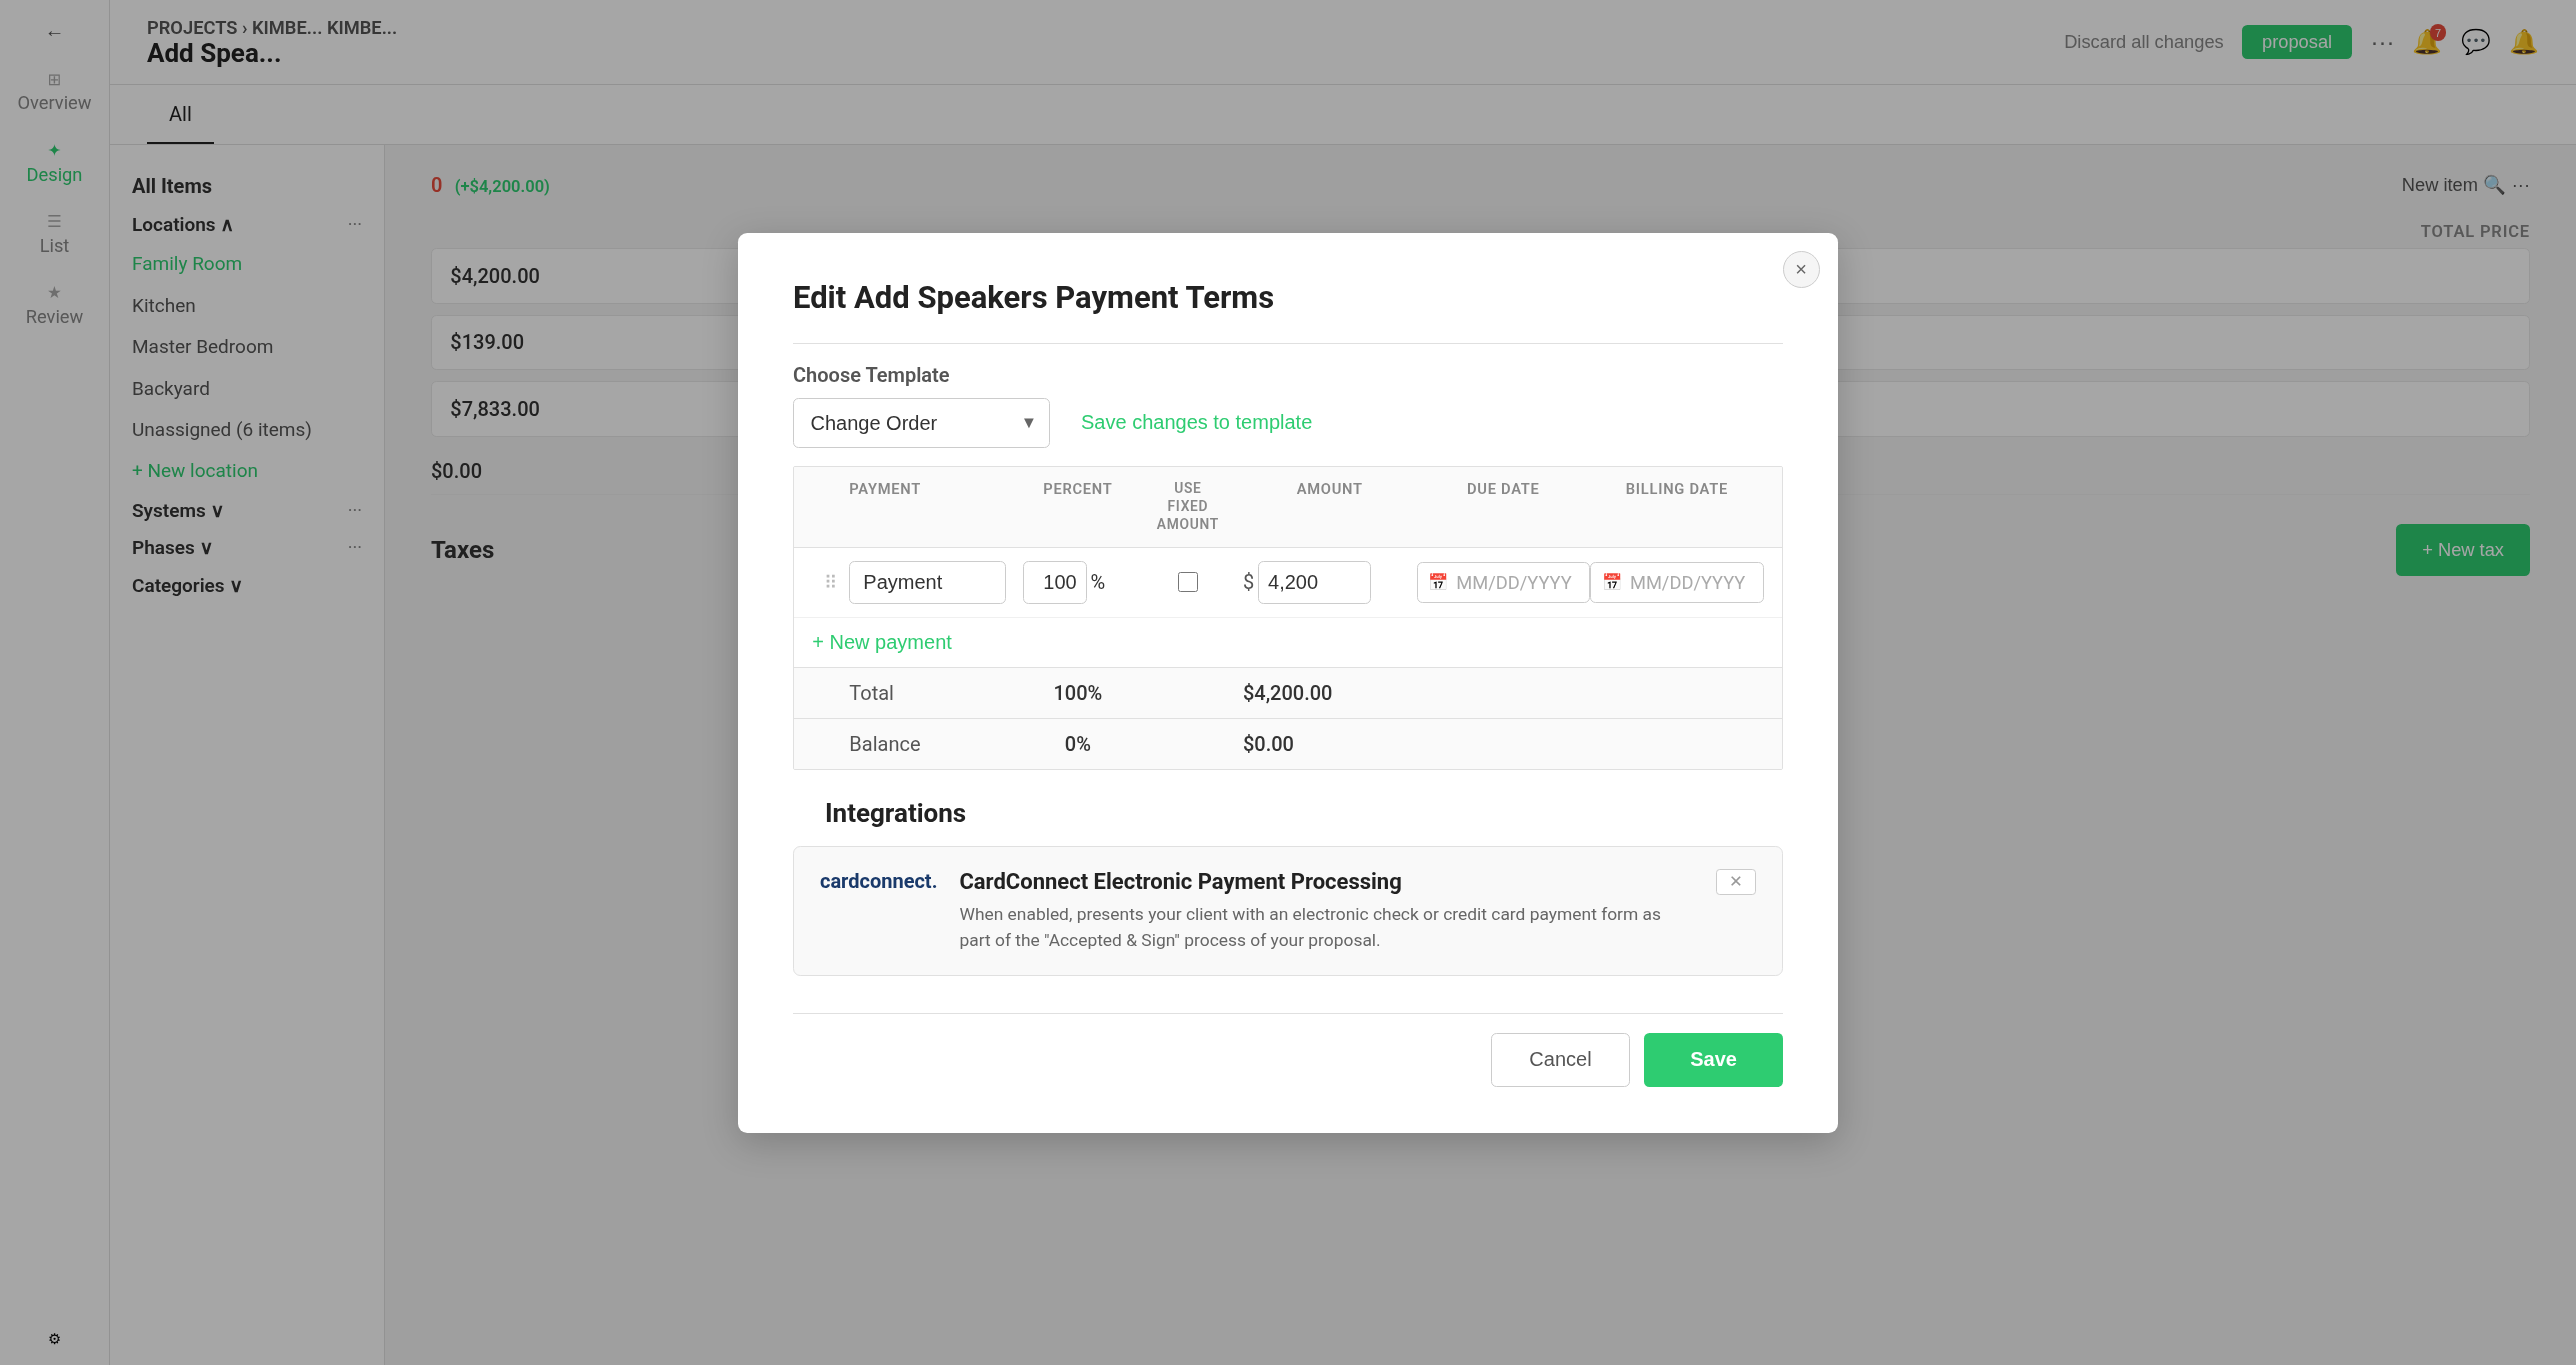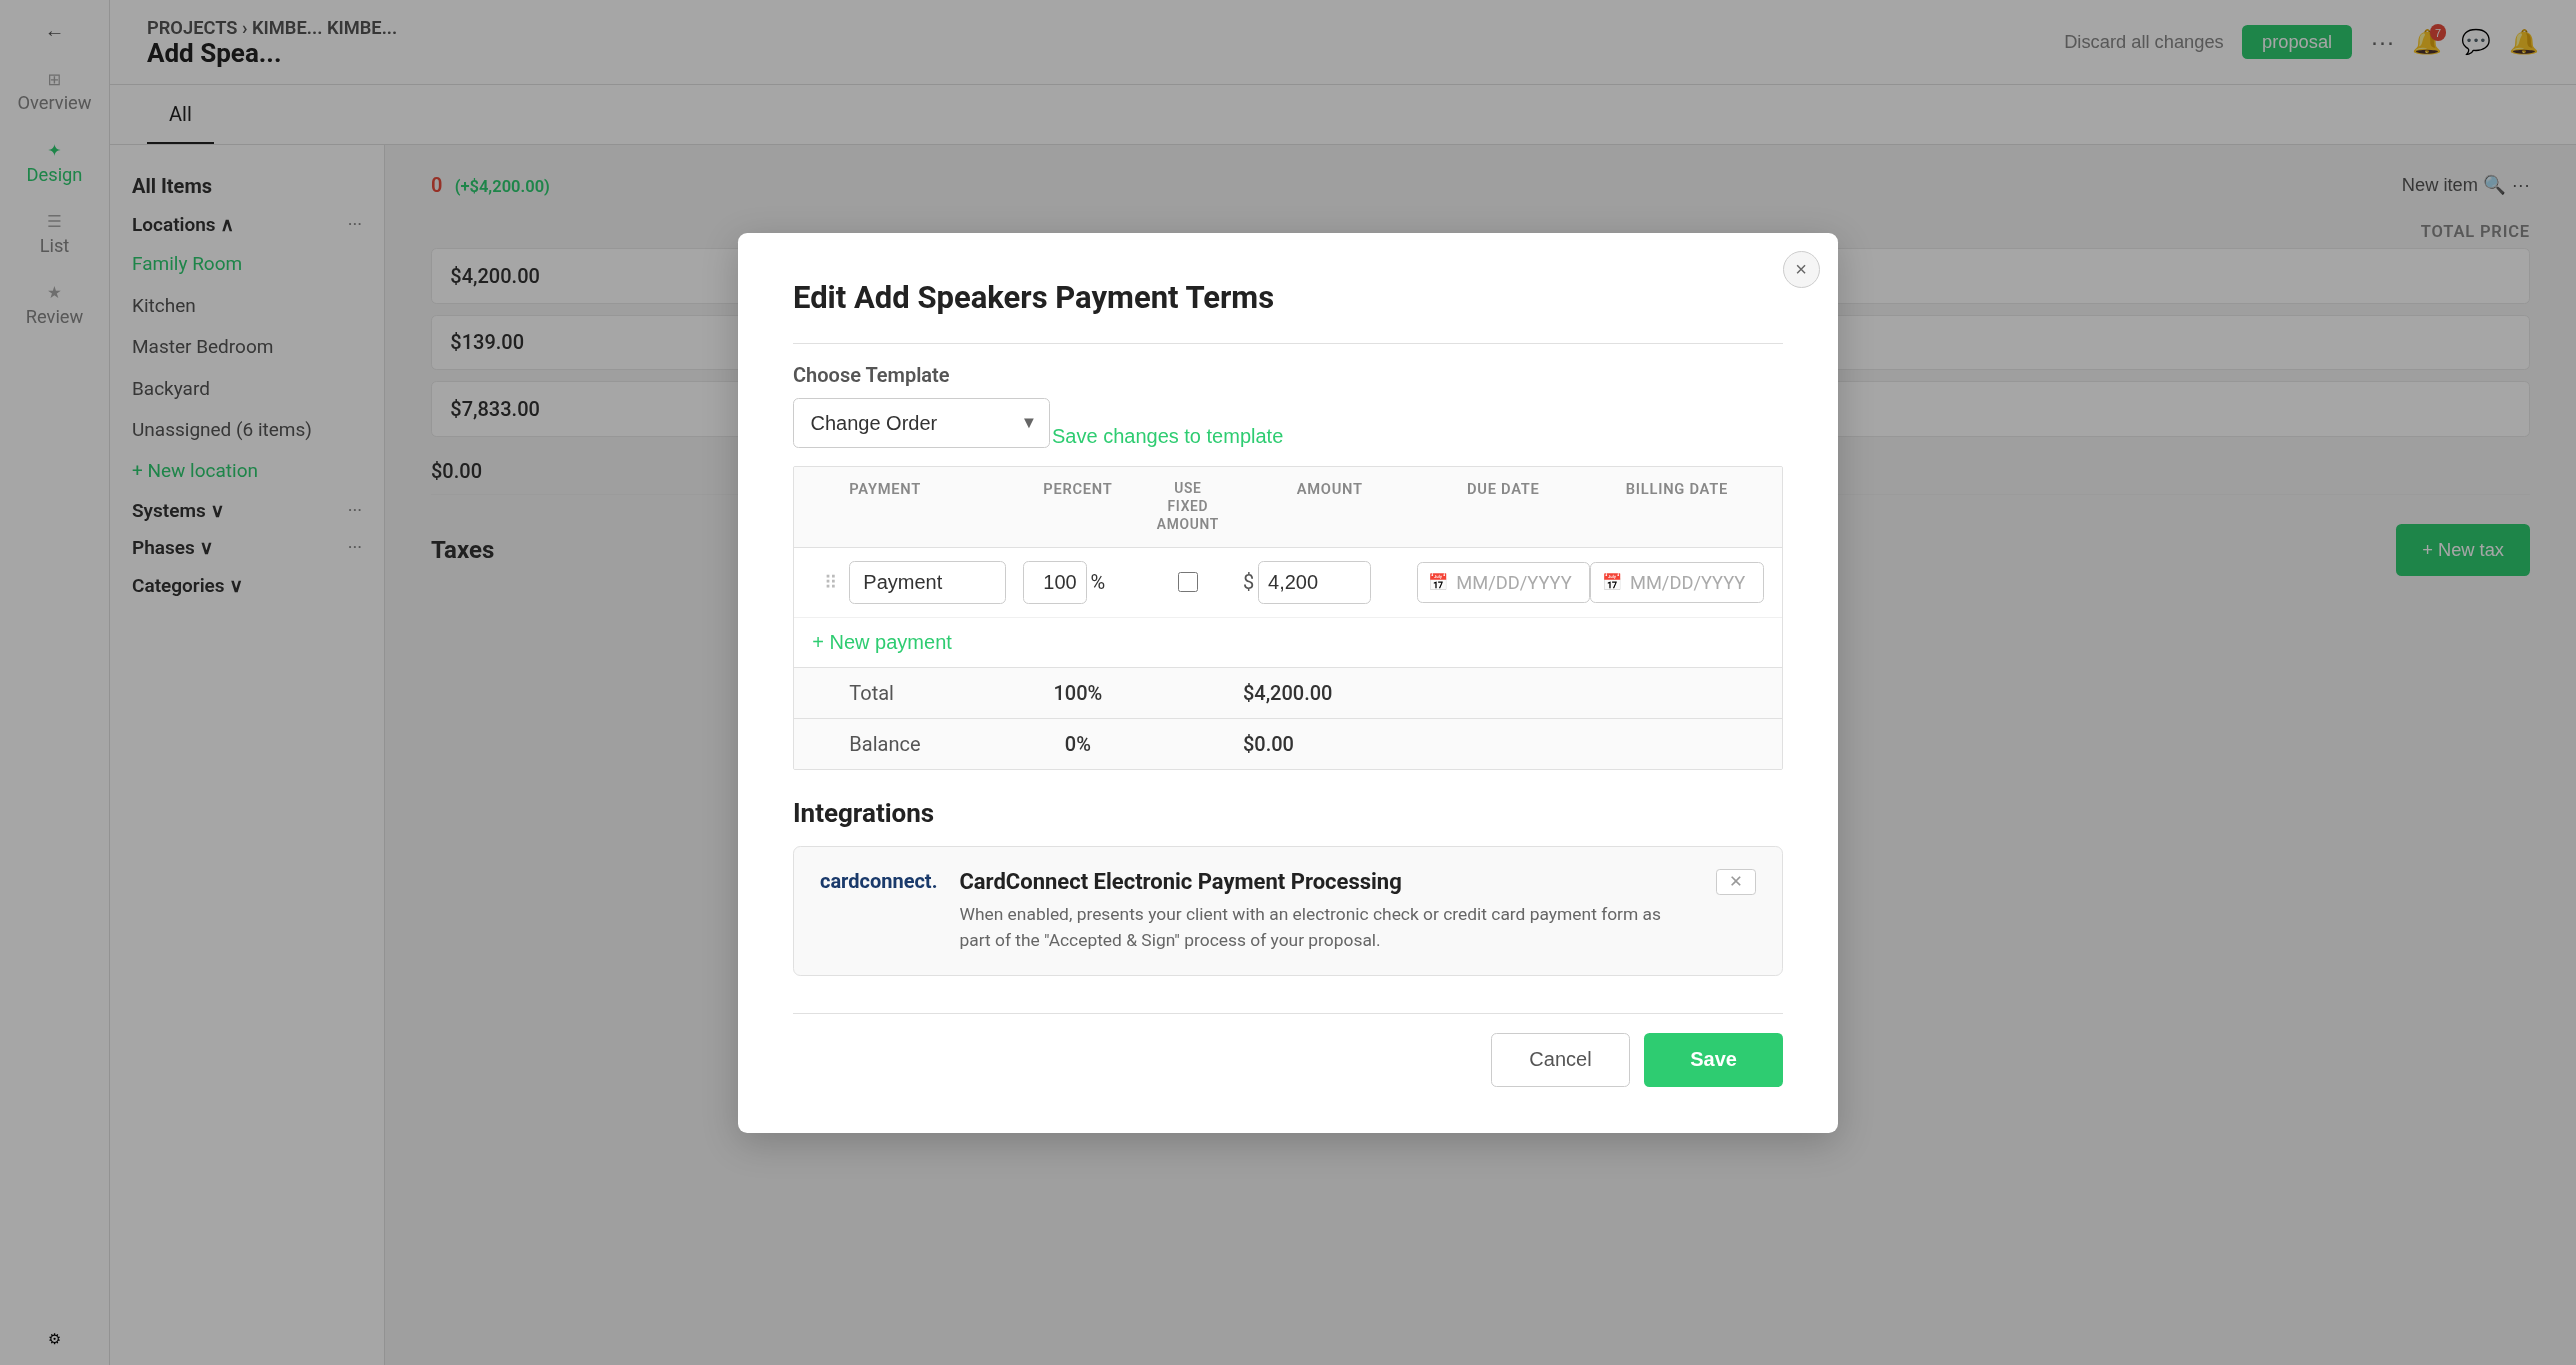--- a/index.html
+++ b/index.html
@@ -387,22 +387,22 @@
 
     .choose-template-label {
       font-size: 20px;
       color: #555;
       font-weight: 600;
       margin-bottom: 11px;
     }
 
     .template-row {
       display: flex;
-      align-items: flex-end;
-      gap: 2px;
+      align-items: center;
+      gap: 31px;
       margin-bottom: 18.3px;
     }
 
     .template-select {
       position: relative;
       display: inline-flex;
       align-items: center;
     }
 
     .template-select select {
@@ -589,20 +589,21 @@
     
     .integrations-section {
       margin-top: 9.2px;
     }
 
     .integrations-title {
       font-size: 26px;
       font-weight: 700;
       color: #222;
       margin-bottom: 18.3px;
+      margin-left: 32px;
     }
 
     .integration-card {
       border: 0.9px solid #e0e0e0;
       border-radius: 7.3px;
       padding: 22px 26px;
       display: flex;
       align-items: flex-start;
       gap: 22px;
       background: #f9f9f9;

